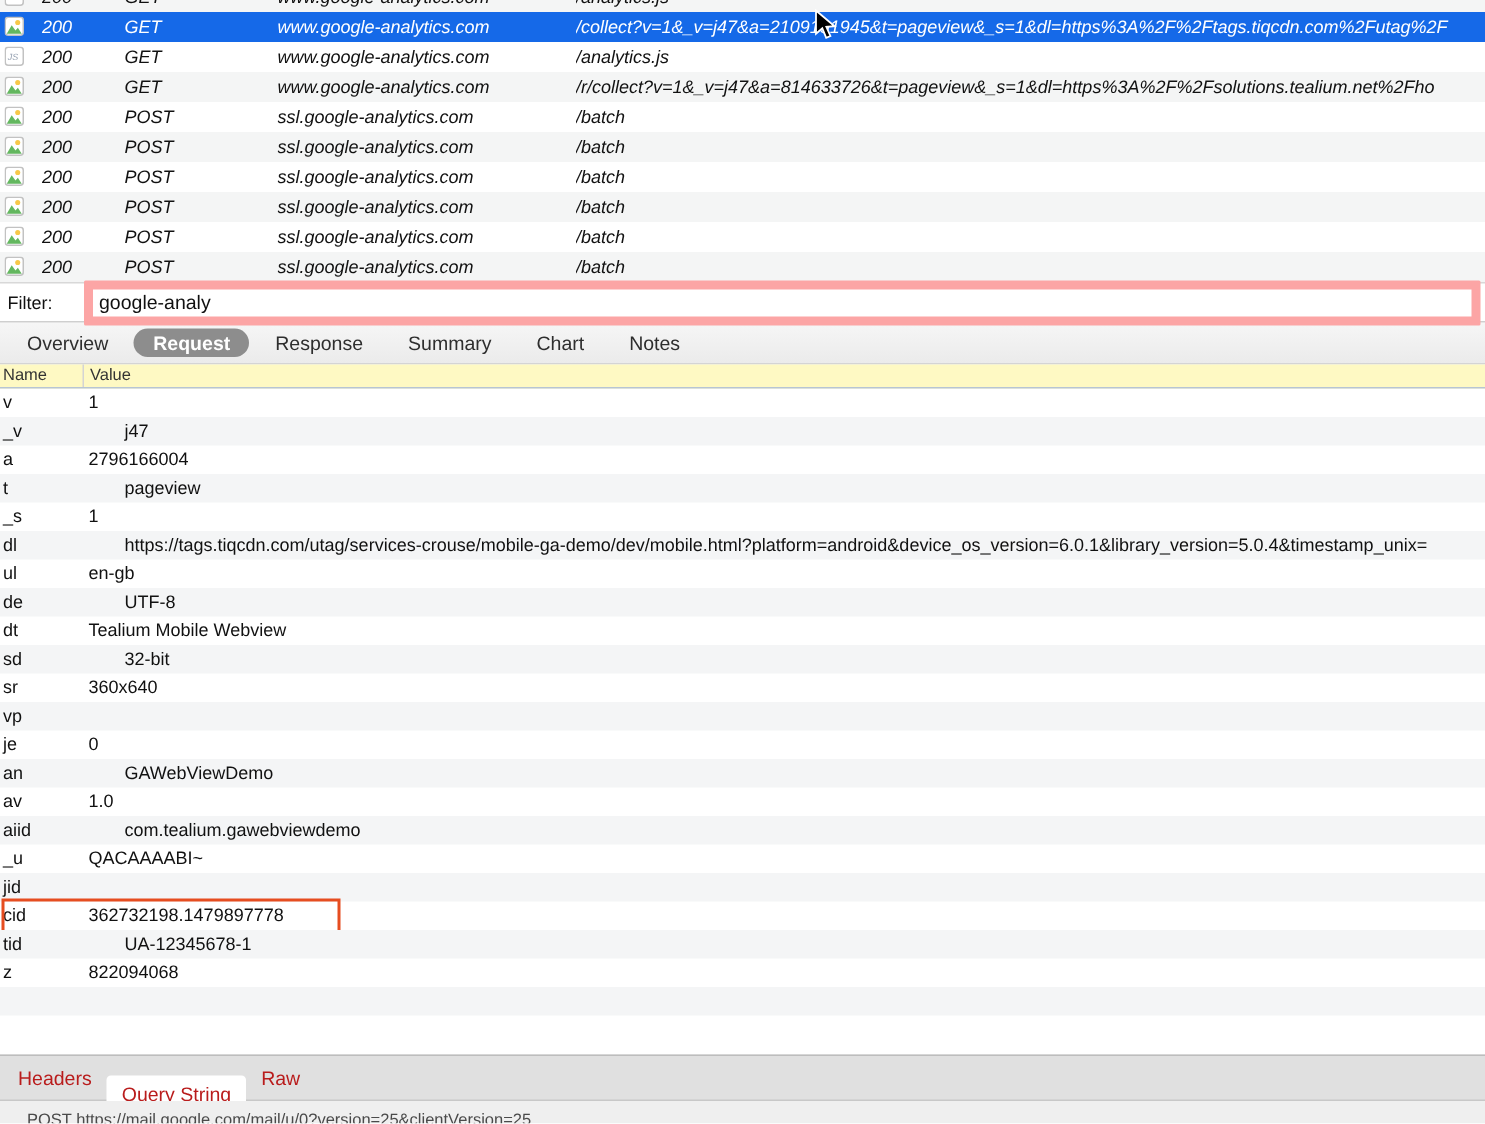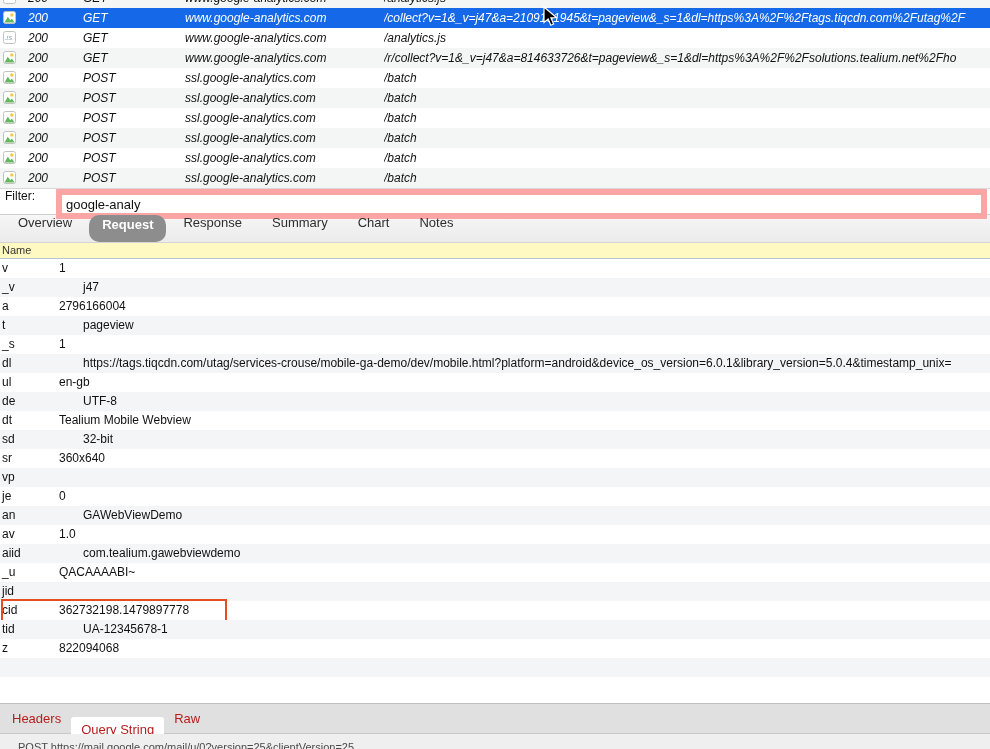--- a/index.html
+++ b/index.html
@@ -13,29 +13,29 @@
     white-space:nowrap; cursor:default; }
   .req-row > span { overflow:hidden; }
   .req-row .icon-cell { padding-left:3px; padding-top:3px; line-height:0; }
   .req-row.stripe { background:#f4f5f5; }
   .req-row.selected { background:#1569e8; color:#fff; }
   .partial-clip { height:8px; overflow:hidden; background:#f4f5f5; }
   .partial-clip .req-row { margin-top:-12px; background:transparent; }
 
   
   .filter-bar { height:25px; border-top:1px solid #d8d8d8; display:flex;
-    padding-left:5px; background:#fff; }
+    align-items:center; padding-left:5px; background:#fff; }
   .filter-bar label { font-size:12px; color:#111; }
   .filter-bar input { flex:1; margin:0 3px 0 21px; height:18px;
     border:6px solid #fca5a5; border-radius:1px; font-size:13px;
     padding:0 4px; font-family:"Liberation Sans",sans-serif; color:#111; outline:none; }
 
   
   .detail-tabs { height:27px; border-top:1px solid #cfcfcf; border-bottom:1px solid #d4d4d4;
-    background:linear-gradient(#f6f6f6,#ebebeb); display:flex; 
+    background:linear-gradient(#f6f6f6,#ebebeb); display:flex; align-items:center;
     padding-left:18px; font-size:13px; color:#2e2e2e; }
   .detail-tabs .tab { margin-right:30px; cursor:default; }
   .detail-tabs .tab.active { background:#8d8d8d; color:#fff; border-radius:10px;
     padding:2px 13px; font-weight:bold; margin-left:-13px; margin-right:17px; }
 
   
   .kv-header { height:15px; display:grid; grid-template-columns:55px 1fr;
     font-size:11px; color:#333; border-bottom:1px solid #b7c5d4; background:#fef9c3; }
   .kv-header .h { line-height:15px; padding-left:2px; }
   .kv-header .h.value { border-left:1px solid #d4d4d4; padding-left:4px; }
@@ -184,20 +184,21 @@
     <span class="tab">Overview</span>
     <span class="tab active">Request</span>
     <span class="tab">Response</span>
     <span class="tab">Summary</span>
     <span class="tab">Chart</span>
     <span class="tab">Notes</span>
   </div>
 
 <div class="kv-header">
   <span class="h">Name</span>
+  <span class="h value">Value</span>
 </div>
 
 <div class="kv-table">
     <div class="kv-row">
       <span class="kv-name">v</span>
       <span class="kv-value">1</span>
     </div>
     <div class="kv-row stripe">
       <span class="kv-name">_v</span>
       <span class="kv-value">j47</span>

